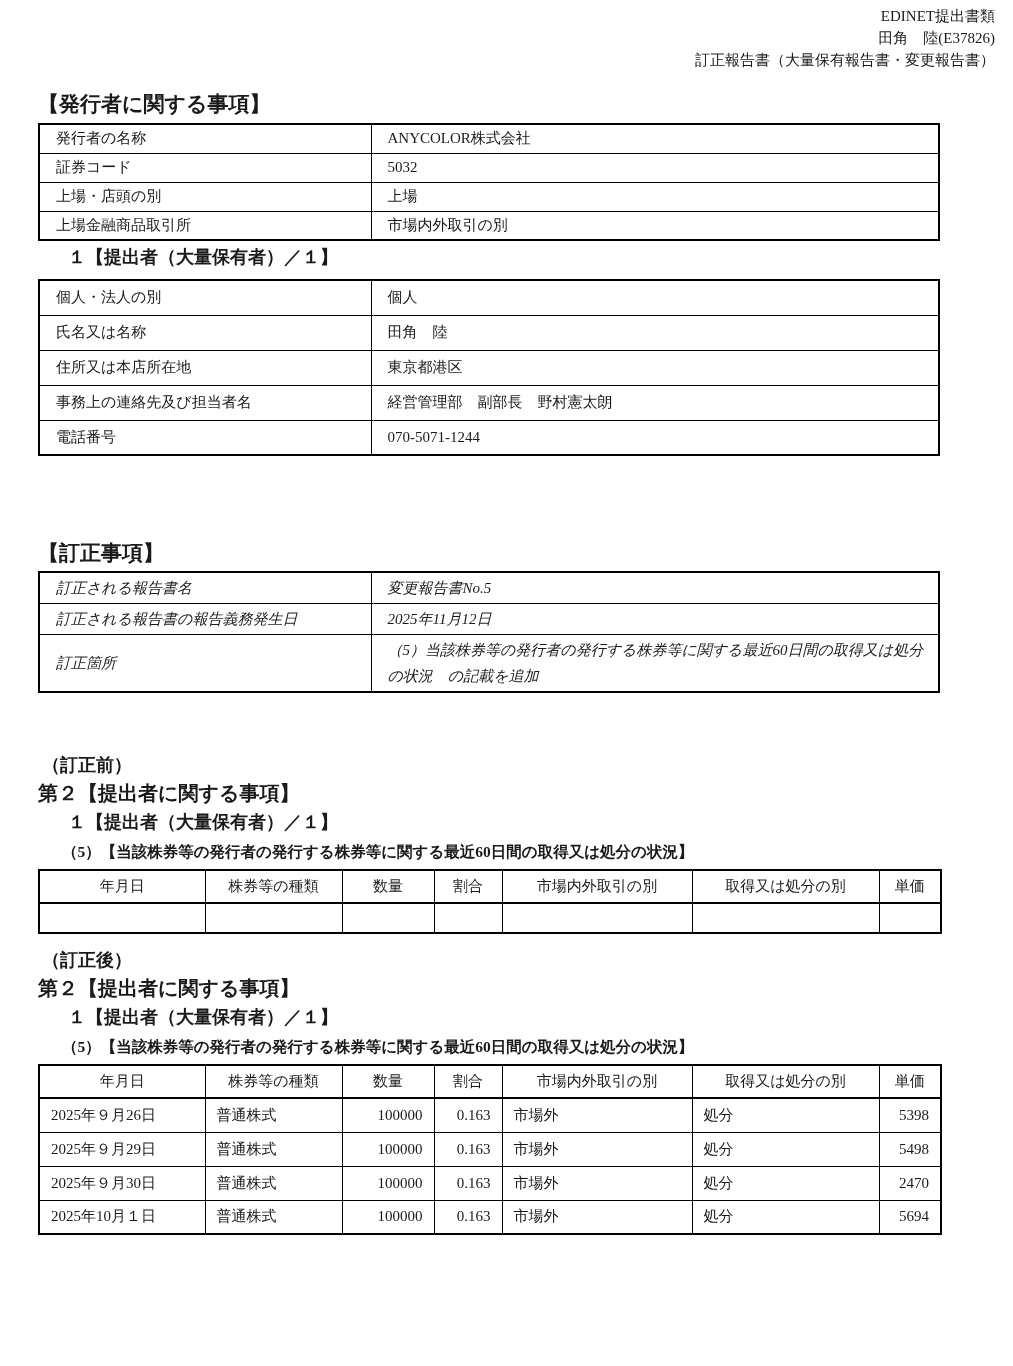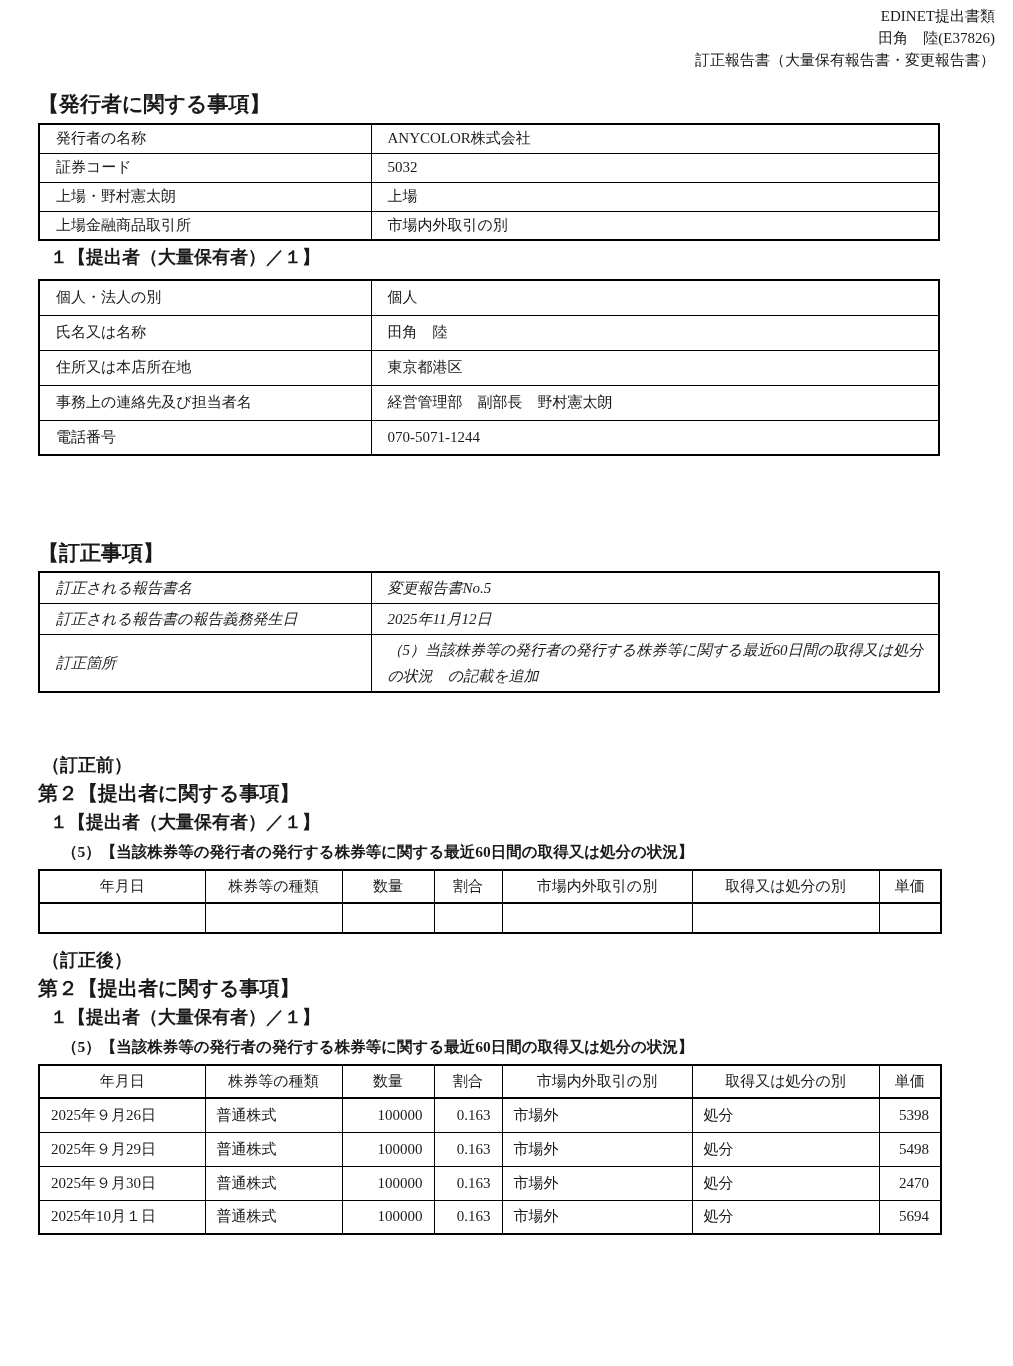--- a/index.html
+++ b/index.html
@@ -31,21 +31,21 @@
     font-weight: 600;
     line-height: 27px;
   }
   .h-num {
     margin-left: 38px;
     font-size: 20px;
     font-weight: 600;
     line-height: 27px;
   }
   .h-sub {
-    margin-left: 50px;
+    margin-left: 68px;
     font-size: 18px;
     font-weight: 600;
     line-height: 25px;
   }
   .h-paren {
     margin-left: 42px;
     font-size: 18px;
     font-weight: 600;
     line-height: 25px;
   }
@@ -138,21 +138,21 @@
     <tbody>
         <tr>
           <td class="label-cell">発行者の名称</td>
           <td class="value-cell">ANYCOLOR株式会社</td>
         </tr>
         <tr>
           <td class="label-cell">証券コード</td>
           <td class="value-cell">5032</td>
         </tr>
         <tr>
-          <td class="label-cell">上場・野村憲太朗</td>
+          <td class="label-cell">上場・店頭の別</td>
           <td class="value-cell">上場</td>
         </tr>
         <tr>
           <td class="label-cell">上場金融商品取引所</td>
           <td class="value-cell">市場内外取引の別</td>
         </tr>
       </tbody>
   </table>
 
   <div class="h-sub" id="filer-subtitle">１【提出者（大量保有者）／１】</div>

